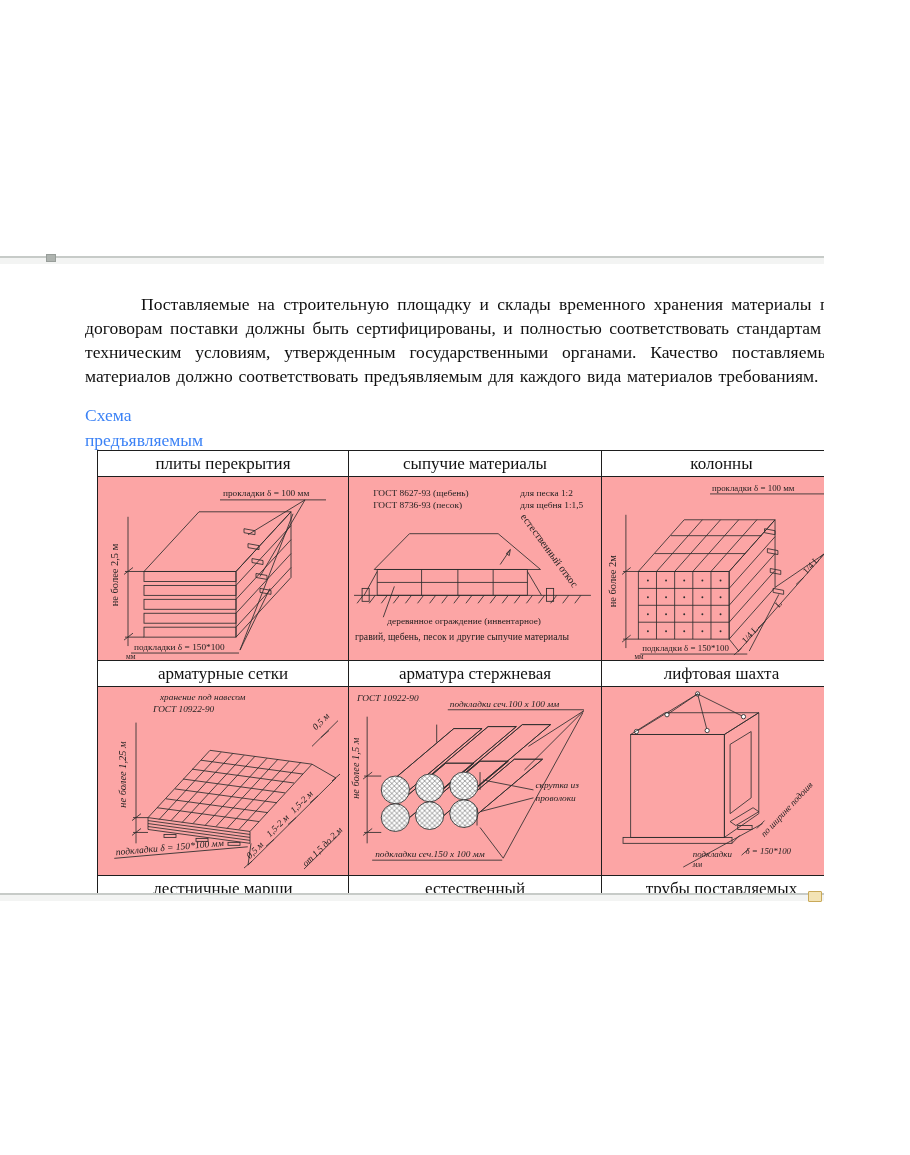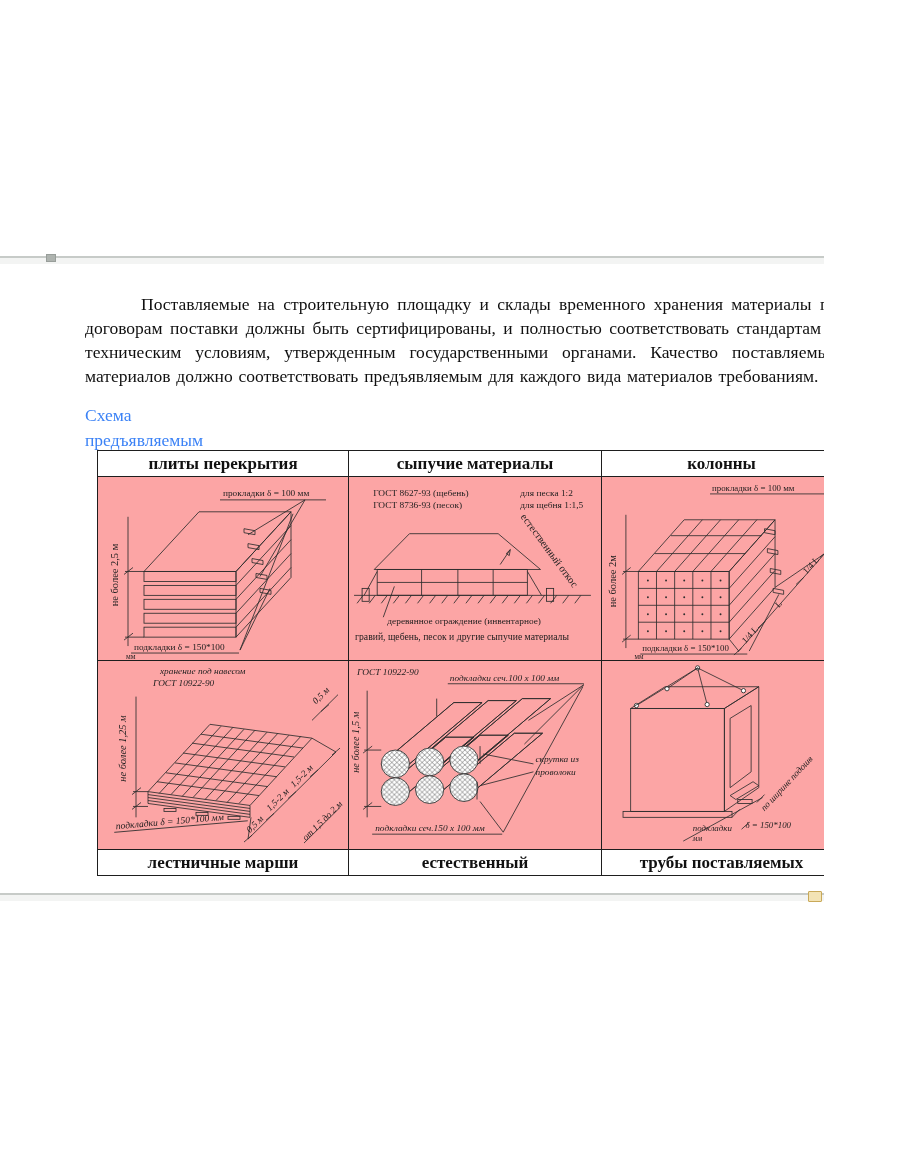--- a/index.html
+++ b/index.html
@@ -8,21 +8,21 @@
   .pb-line{position:absolute;left:0;width:910px;height:2px;background:#c7cbc8;}
   .pb-shade{position:absolute;left:0;width:910px;height:6px;background:#f3f4f3;}
   .handle{position:absolute;left:46px;top:254px;width:8px;height:6px;background:#aeb3af;border:1px solid #989e9a;}
   .comment-marker{position:absolute;left:808px;top:891px;width:12px;height:9px;background:#f3e3b5;border:1px solid #c9a959;border-radius:1px;}
   .para{position:absolute;left:85px;top:292px;width:753px;margin:0;font-size:17.5px;line-height:24px;
         color:#101010;text-align:justify;text-indent:56px;word-spacing:1.5px;}
   .scheme{position:absolute;left:85px;top:403px;font-size:17.5px;line-height:25px;color:#3b82f6;}
   .tablewrap{position:absolute;left:97px;top:450px;width:744px;height:443px;overflow:hidden;}
   table.grid{border-collapse:collapse;table-layout:fixed;width:744px;}
   table.grid td{border:1.6px solid #1e1e1e;padding:0;overflow:hidden;}
-  td.hdr{height:25px;text-align:center;vertical-align:middle;font-size:17px;font-weight:bold;color:#111;}
+  td.hdr{height:25px;text-align:center;vertical-align:middle;font-size:17px;font-weight:normal;color:#111;}
   td.cell{height:183px;vertical-align:top;background:#fca5a5;}
   tr.r2 td.cell{height:188px;font-style:italic;}
   svg.diag{display:block;width:100%;}
   svg text{font-family:"Liberation Serif", serif;fill:#1d1d1d;}
   .dt{font-size:9.3px;}
   .dtm{font-size:9.6px;}
   .dts{font-size:7.5px;}
   .dtl{font-size:10.5px;}
   .ln line,.ln path,.ln polyline{stroke:#2d2d2d;stroke-width:0.85;fill:none;}
   .ln polygon,.ln rect{stroke:#2d2d2d;stroke-width:0.85;fill:none;}
@@ -225,20 +225,25 @@
             <text class="dtl" transform="translate(15,131) rotate(-90)">не более 2м</text>
             <text class="dt" transform="translate(150,168) rotate(-47)">1/4 L</text>
             <text class="dt" transform="translate(185,132) rotate(-47)">L</text>
             <text class="dt" transform="translate(214,98) rotate(-47)">1/4 L</text>
             <text class="dt" x="42" y="175">подкладки δ = 150*100</text>
             <text class="dts" x="34" y="183">мм</text>
           </svg>
         </td>
       </tr>
 
+      <tr>
+        <td class="hdr">арматурные сетки</td>
+        <td class="hdr">арматура стержневая</td>
+        <td class="hdr">лифтовая шахта</td>
+      </tr>
 
       <tr class="r2">
 
         <td class="cell">
           <svg class="diag" style="height:188px" viewBox="0 0 250 190" preserveAspectRatio="none">
             <g class="ln">
               <line x1="38" y1="36" x2="38" y2="158"></line>
               <line x1="34" y1="135" x2="43" y2="128"></line>
                   <line x1="34" y1="150" x2="43" y2="143"></line>
               <line x1="35" y1="132" x2="50" y2="132"></line>

